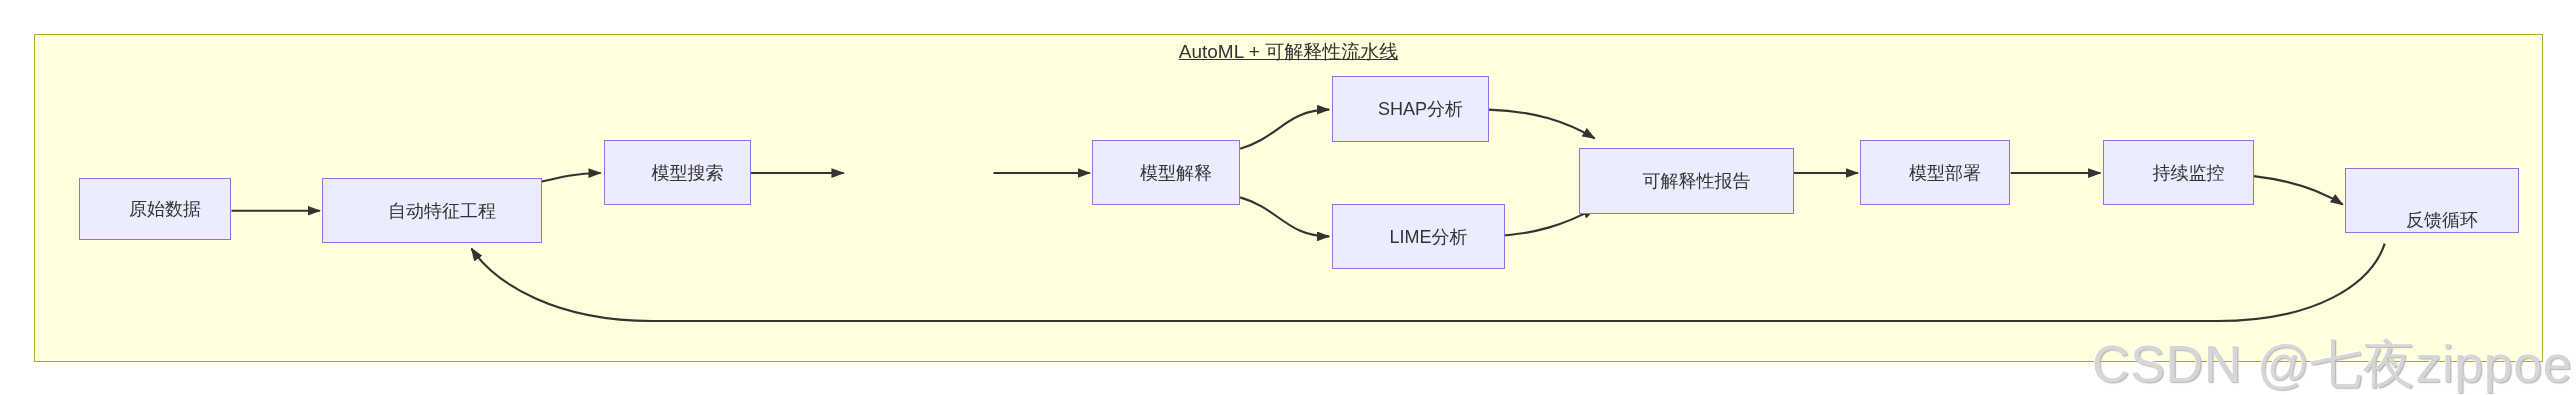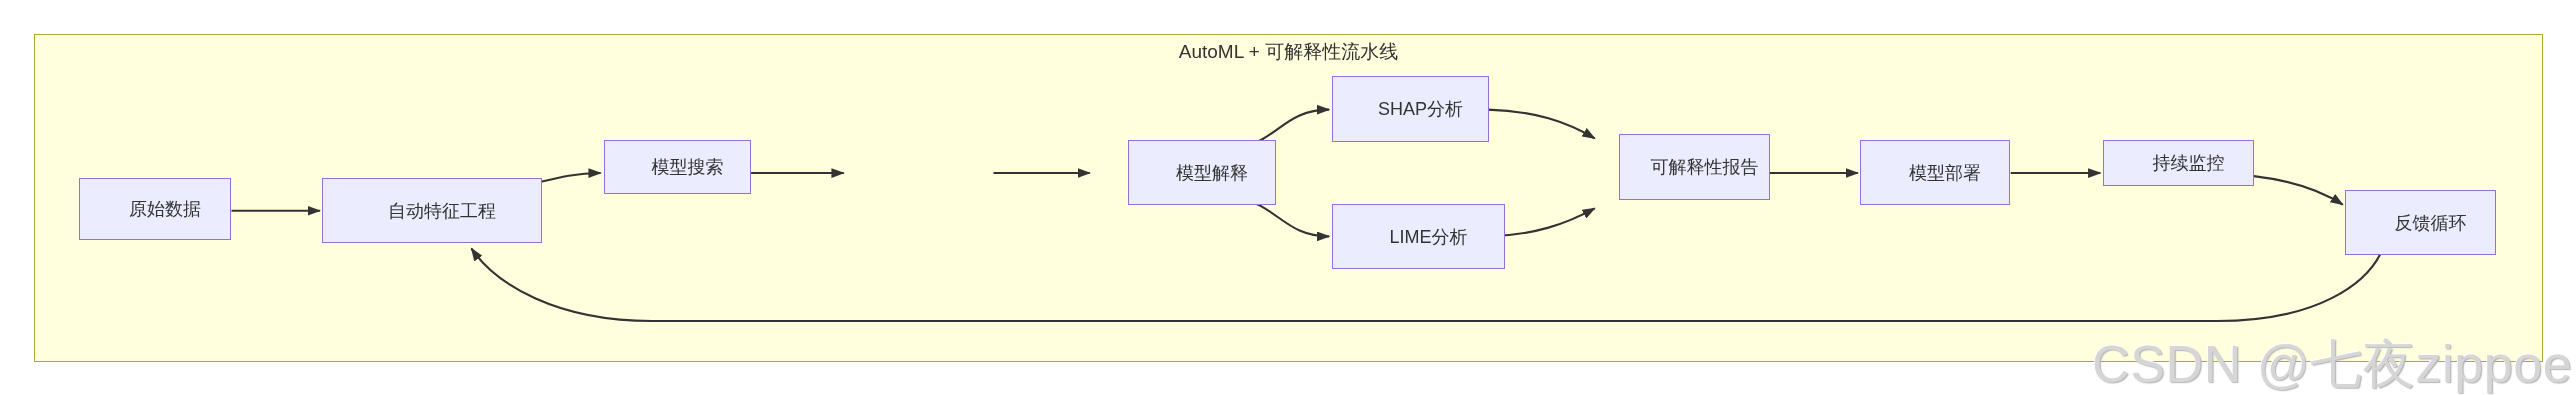--- a/index.html
+++ b/index.html
@@ -16,20 +16,21 @@
     background:var(--subgraph-bg,#ffffde);
     border:1.2px solid var(--subgraph-border,#aaaa33);
     box-sizing:border-box;
   }
   .subgraph-title{
     position:absolute;
     left:0;top:3.7px;width:100%;
     text-align:center;
     font-size:19px;
     color:var(--text-color,#333333);
+    text-decoration:underline;
   }
   .edges{
     position:absolute;left:0;top:0;
     width:2576px;height:396px;
     pointer-events:none;
   }
   .node{
     position:absolute;
     background:var(--node-fill,#ececff);
     border:1.2px solid var(--node-border,#9370db);
@@ -82,49 +83,49 @@
   </svg>
 
   <div class="node" style="left:79px;top:178px;width:152px;height:62px;">
     <span>原始数据</span>
   </div>
 
   <div class="node" style="left:322px;top:178px;width:220px;height:65px;">
     <span>自动特征工程</span>
   </div>
 
-  <div class="node" style="left:604px;top:140px;width:147px;height:54px;">
+  <div class="node" style="left:604px;top:140px;width:147px;height:65px;">
     <span>模型搜索</span>
   </div>
 
 
-  <div class="node" style="left:1092px;top:140px;width:148px;height:65px;margin-left:36px;">
+  <div class="node" style="left:1092px;top:140px;width:148px;height:65px;">
     <span>模型解释</span>
   </div>
 
   <div class="node" style="left:1332px;top:76px;width:157px;height:66px;">
     <span>SHAP分析</span>
   </div>
 
   <div class="node" style="left:1332px;top:204px;width:173px;height:65px;">
     <span>LIME分析</span>
   </div>
 
-  <div class="node" style="left:1579px;top:134px;width:151px;height:66px;margin-left:40px;">
+  <div class="node" style="left:1579px;top:148px;width:215px;height:66px;">
     <span>可解释性报告</span>
   </div>
 
   <div class="node" style="left:1860px;top:140px;width:150px;height:65px;">
     <span>模型部署</span>
   </div>
 
-  <div class="node" style="left:2103px;top:140px;width:151px;height:46px;">
+  <div class="node" style="left:2103px;top:140px;width:151px;height:65px;">
     <span>持续监控</span>
   </div>
 
-  <div class="node" style="left:2345px;top:190px;width:151px;height:65px;">
+  <div class="node" style="left:2345px;top:168px;width:174px;height:65px;align-items:flex-end;">
     <span>反馈循环</span>
   </div>
 
   <div class="watermark">CSDN @七夜zippoe</div>
 
 </div>
 
 
 </body></html>

